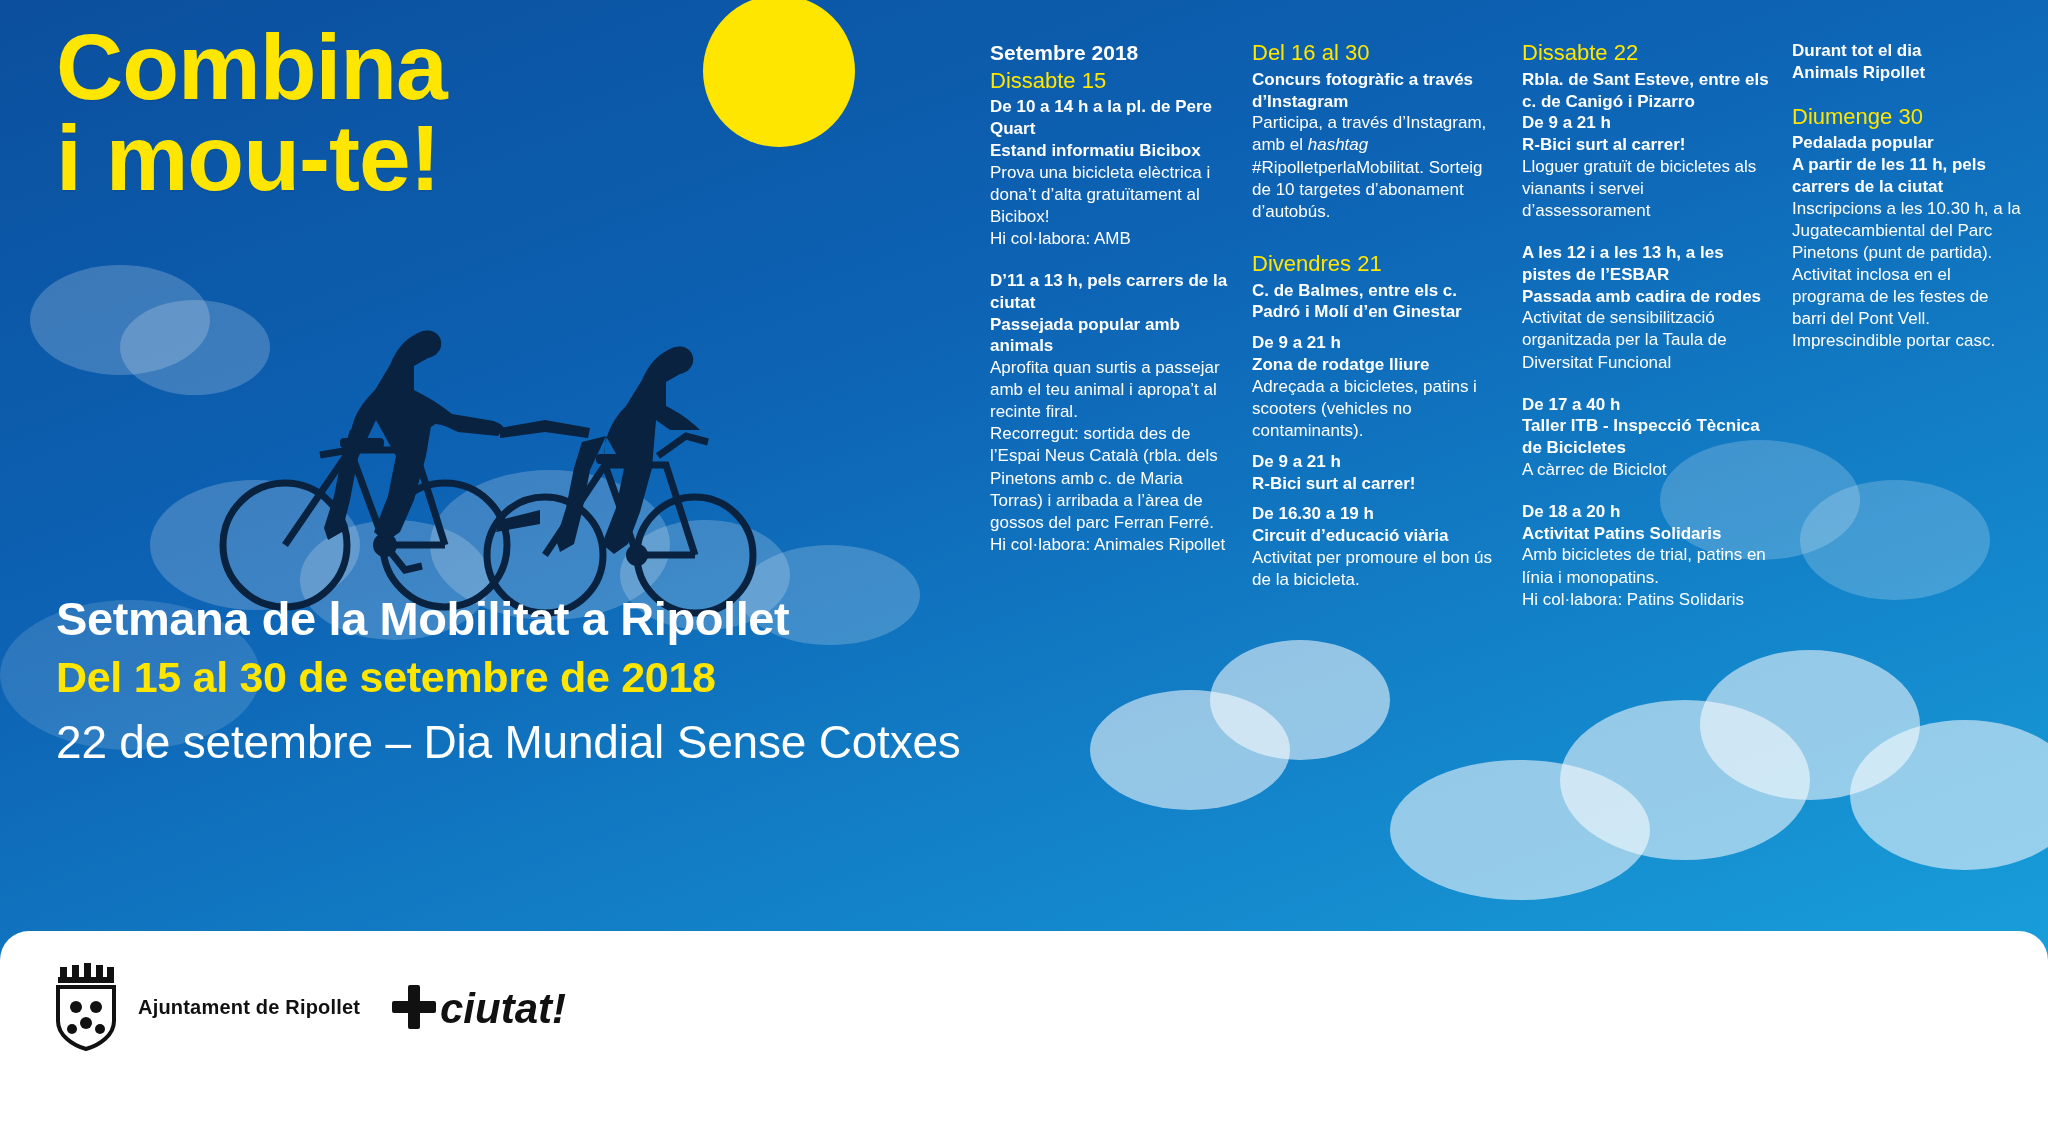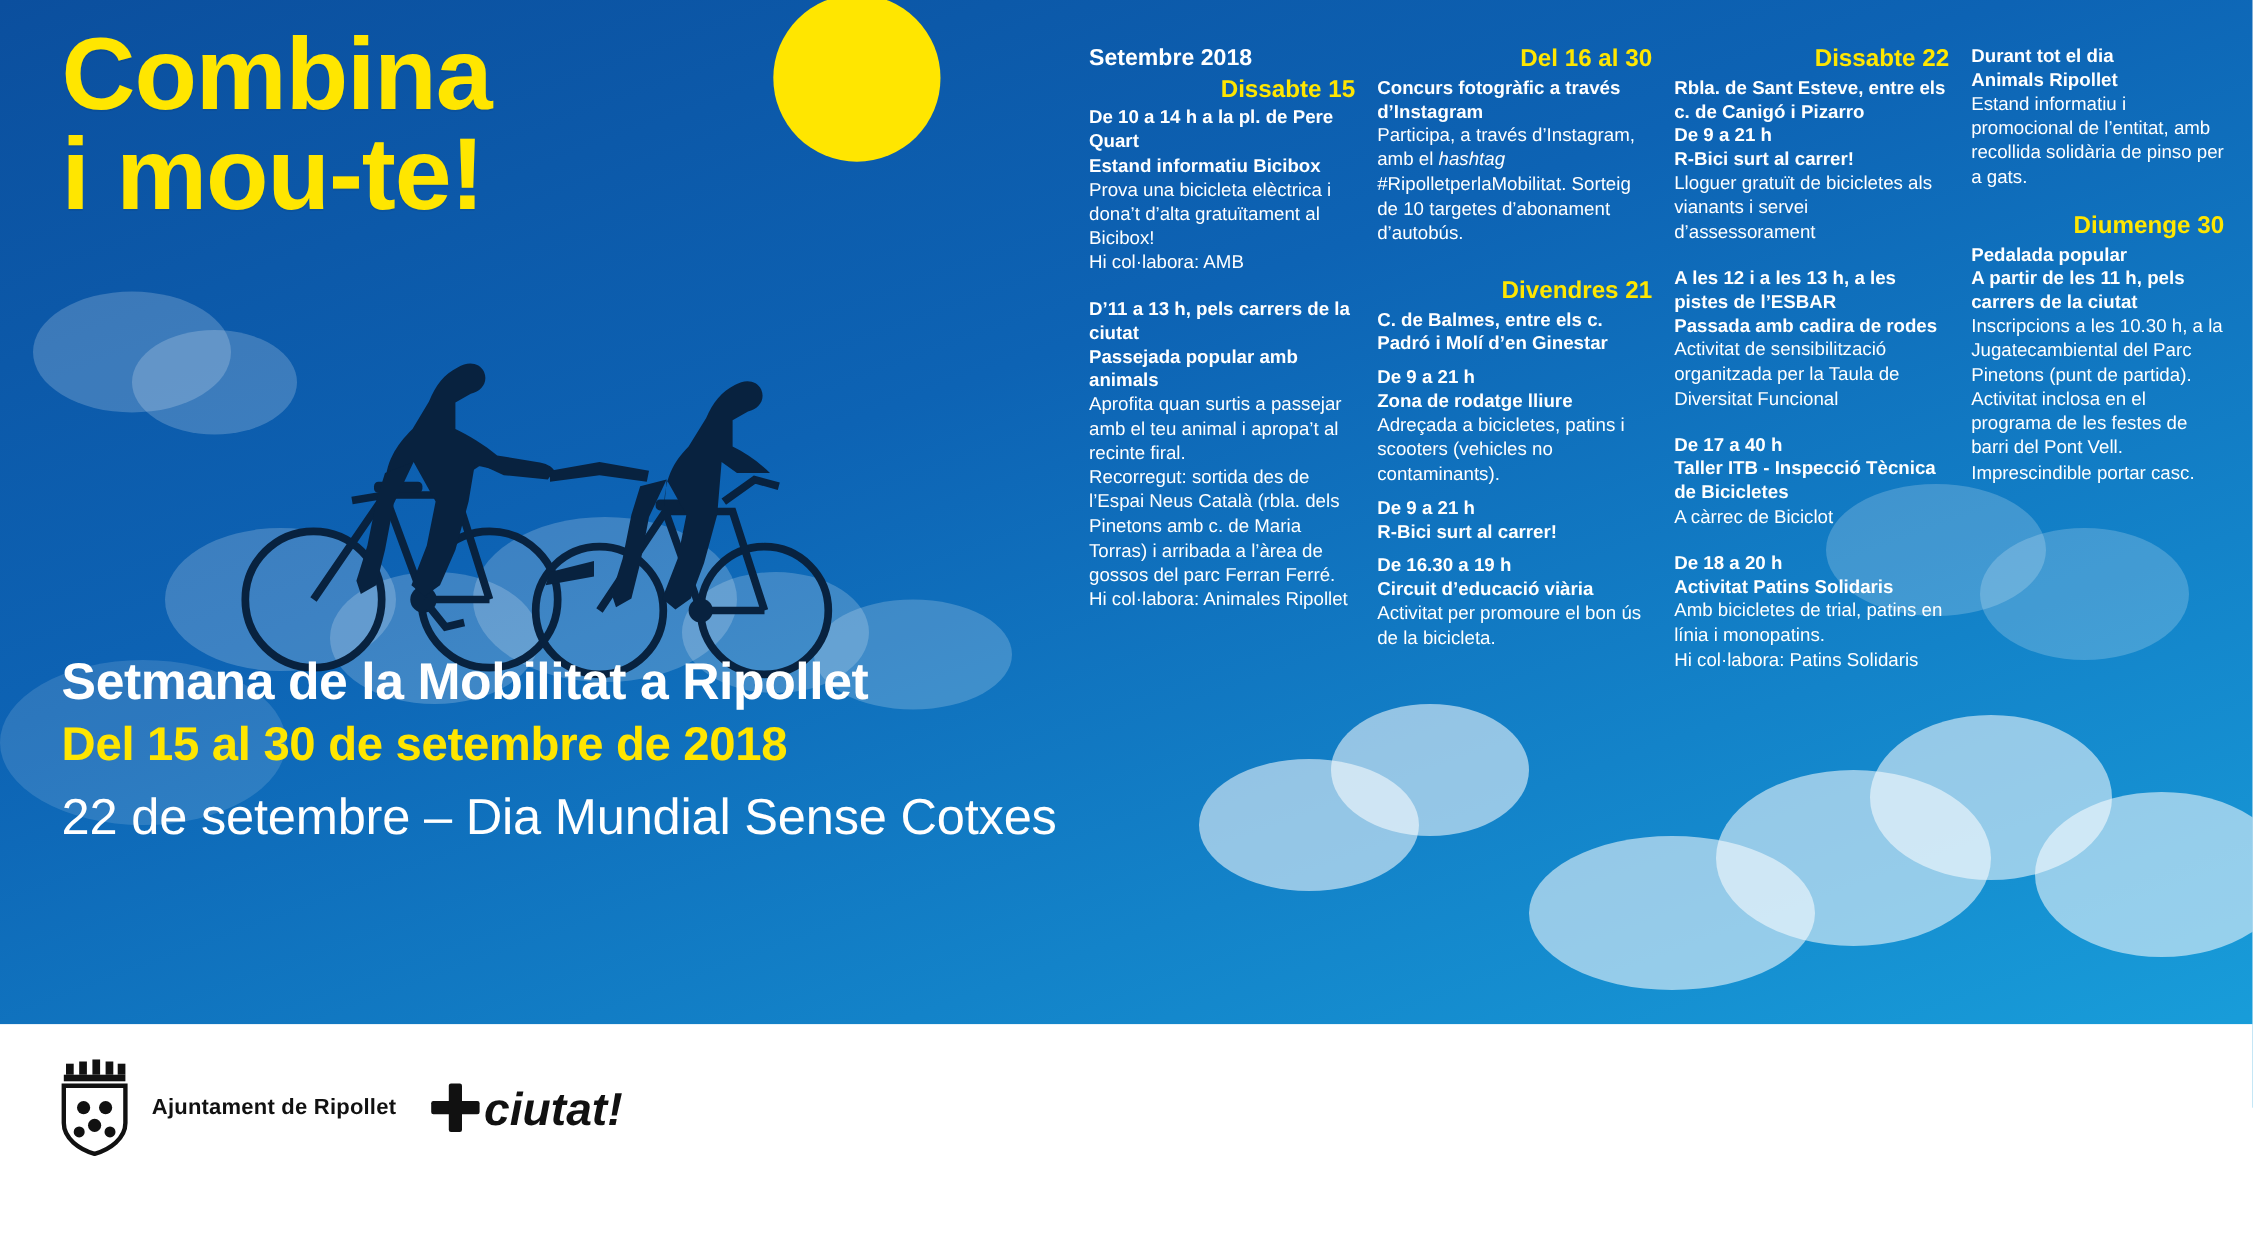--- a/index.html
+++ b/index.html
@@ -123,24 +123,23 @@
 
   .c-head-white {
     font-size: 21px;
     font-weight: bold;
     line-height: 1.22;
     margin-bottom: 2px;
   }
   .c-head-yellow {
     color: #ffe600;
     font-size: 22px;
-    font-weight: bold;
+    font-weight: normal;
     line-height: 1.22;
     margin-bottom: 2px;
-    text-align: right;
   }
   .c-bold {
     font-size: 17px;
     font-weight: bold;
     line-height: 1.28;
   }
   .c-text {
     font-size: 17px;
     font-weight: normal;
     line-height: 1.3;
@@ -151,20 +150,21 @@
   .gap-l { height: 28px; }
 
   
   .footer {
     position: absolute;
     left: 0;
     top: 931px;
     width: 2048px;
     height: 195px;
     background: #ffffff;
+    border-radius: 29px;
   }
   .footer-inner {
     position: absolute;
     left: 50px;
     top: 32px;
     display: flex;
     align-items: center;
     gap: 16px;
   }
   .crest { width: 72px; height: 88px; }
@@ -310,21 +310,20 @@
         <div class="gap-m"></div>
         <div class="c-bold">De 18 a 20 h</div>
         <div class="c-bold">Activitat Patins Solidaris</div>
         <div class="c-text">Amb bicicletes de trial, patins en línia i monopatins.</div>
         <div class="c-text">Hi col·labora: Patins Solidaris</div>
       </div>
 
       <div class="col col4">
         <div class="c-bold">Durant tot el dia</div>
         <div class="c-bold">Animals Ripollet</div>
-        <div class="c-text">Estand informatiu i promocional de l’entitat, amb recollida solidària de pinso per a gats.</div>
         <div class="gap-m"></div>
         <div class="c-head-yellow">Diumenge 30</div>
         <div class="c-bold">Pedalada popular</div>
         <div class="c-bold">A partir de les 11 h, pels carrers de la ciutat</div>
         <div class="c-text">Inscripcions a les 10.30 h, a la Jugatecambiental del Parc Pinetons (punt de partida). Activitat inclosa en el programa de les festes de barri del Pont Vell. Imprescindible portar casc.</div>
       </div>
 
     </div>
   </div>
 

